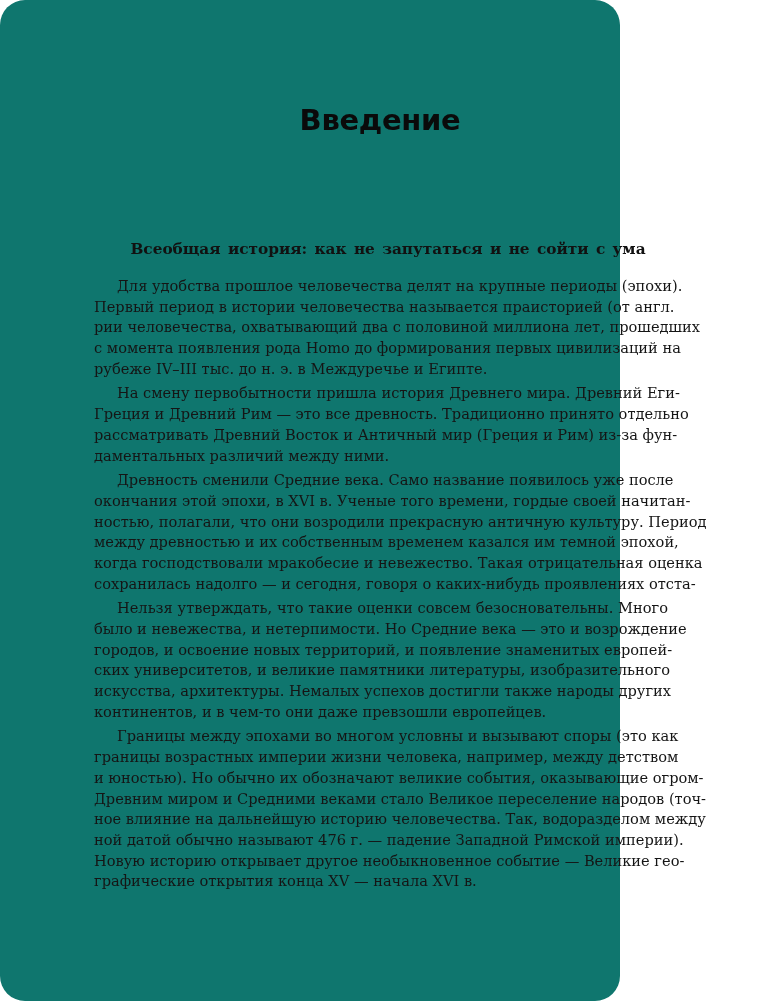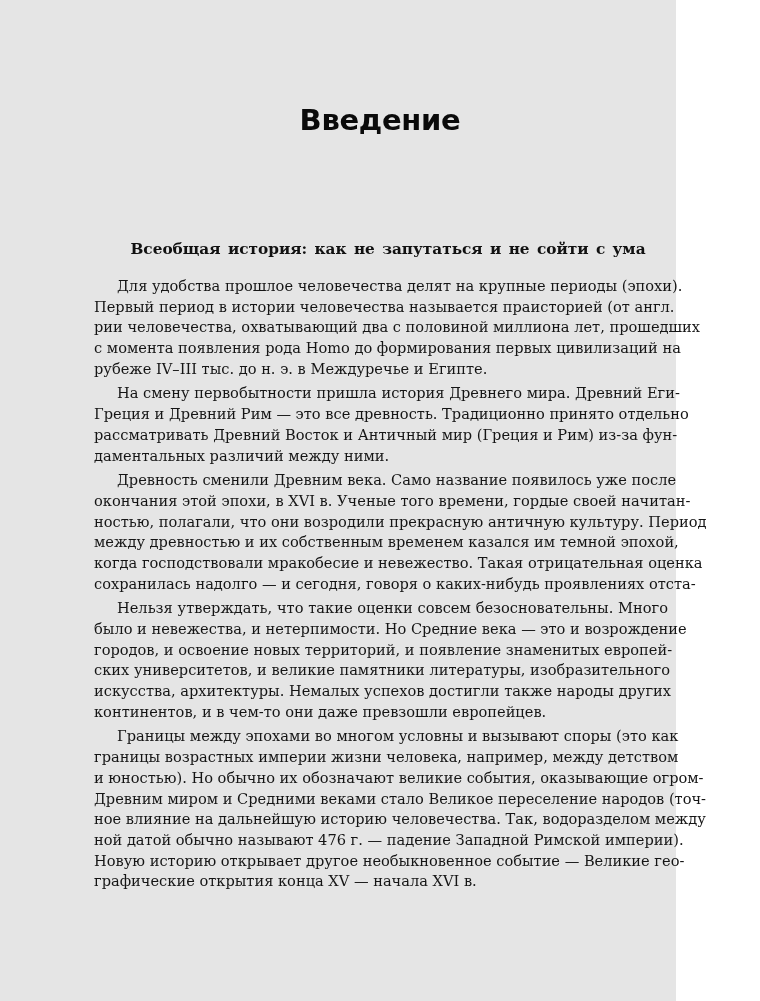--- a/index.html
+++ b/index.html
@@ -1,17 +1,17 @@
 <!DOCTYPE html>
 <html><head>
 <meta charset="utf-8">
 <style>
   html, body { margin: 0; padding: 0; background: #ffffff; }
   body { width: 760px; height: 1001px; position: relative; overflow: hidden; }
-  .page { position: absolute; left: 0; top: 0; width: 676px; height: 1001px; background: #e5e5e5; }
+  .page { position: absolute; left: 0; top: 0; width: 620px; height: 1001px; background: #0f766e; border-radius: 25px; }
   .chapter-title {
     position: absolute; left: 0; top: 103px; width: 760px; text-align: center;
     font-family: "DejaVu Sans", sans-serif; font-weight: bold; font-size: 29px;
     color: #0a0a0a; letter-spacing: -0.3px; margin: 0;
   }
   .section-title {
     position: absolute; left: 90px; top: 232px; width: 580px; text-align: center;
     font-family: "DejaVu Serif", serif; font-weight: bold; font-size: 15.3px;
     color: #111; word-spacing: 2px; margin: 8px; white-space: nowrap;
   }
@@ -43,21 +43,21 @@
       <span class="line">с момента появления рода Homo до формирования первых цивилизаций на</span>
       <span class="line last">рубеже IV–III тыс. до н. э. в Междуречье и Египте.</span>
     </div>
     <div class="para">
       <span class="line indent">На смену первобытности пришла история Древнего мира. Древний Еги-</span>
       <span class="line">Греция и Древний Рим — это все древность. Традиционно принято отдельно</span>
       <span class="line">рассматривать Древний Восток и Античный мир (Греция и Рим) из-за фун-</span>
       <span class="line last">даментальных различий между ними.</span>
     </div>
     <div class="para">
-      <span class="line indent">Древность сменили Древним века. Само название появилось уже после</span>
+      <span class="line indent">Древность сменили Средние века. Само название появилось уже после</span>
       <span class="line">окончания этой эпохи, в XVI в. Ученые того времени, гордые своей начитан-</span>
       <span class="line">ностью, полагали, что они возродили прекрасную античную культуру. Период</span>
       <span class="line">между древностью и их собственным временем казался им темной эпохой,</span>
       <span class="line">когда господствовали мракобесие и невежество. Такая отрицательная оценка</span>
       <span class="line">сохранилась надолго — и сегодня, говоря о каких-нибудь проявлениях отста-</span>
     </div>
     <div class="para">
       <span class="line indent">Нельзя утверждать, что такие оценки совсем безосновательны. Много</span>
       <span class="line">было и невежества, и нетерпимости. Но Средние века — это и возрождение</span>
       <span class="line">городов, и освоение новых территорий, и появление знаменитых европей-</span>

